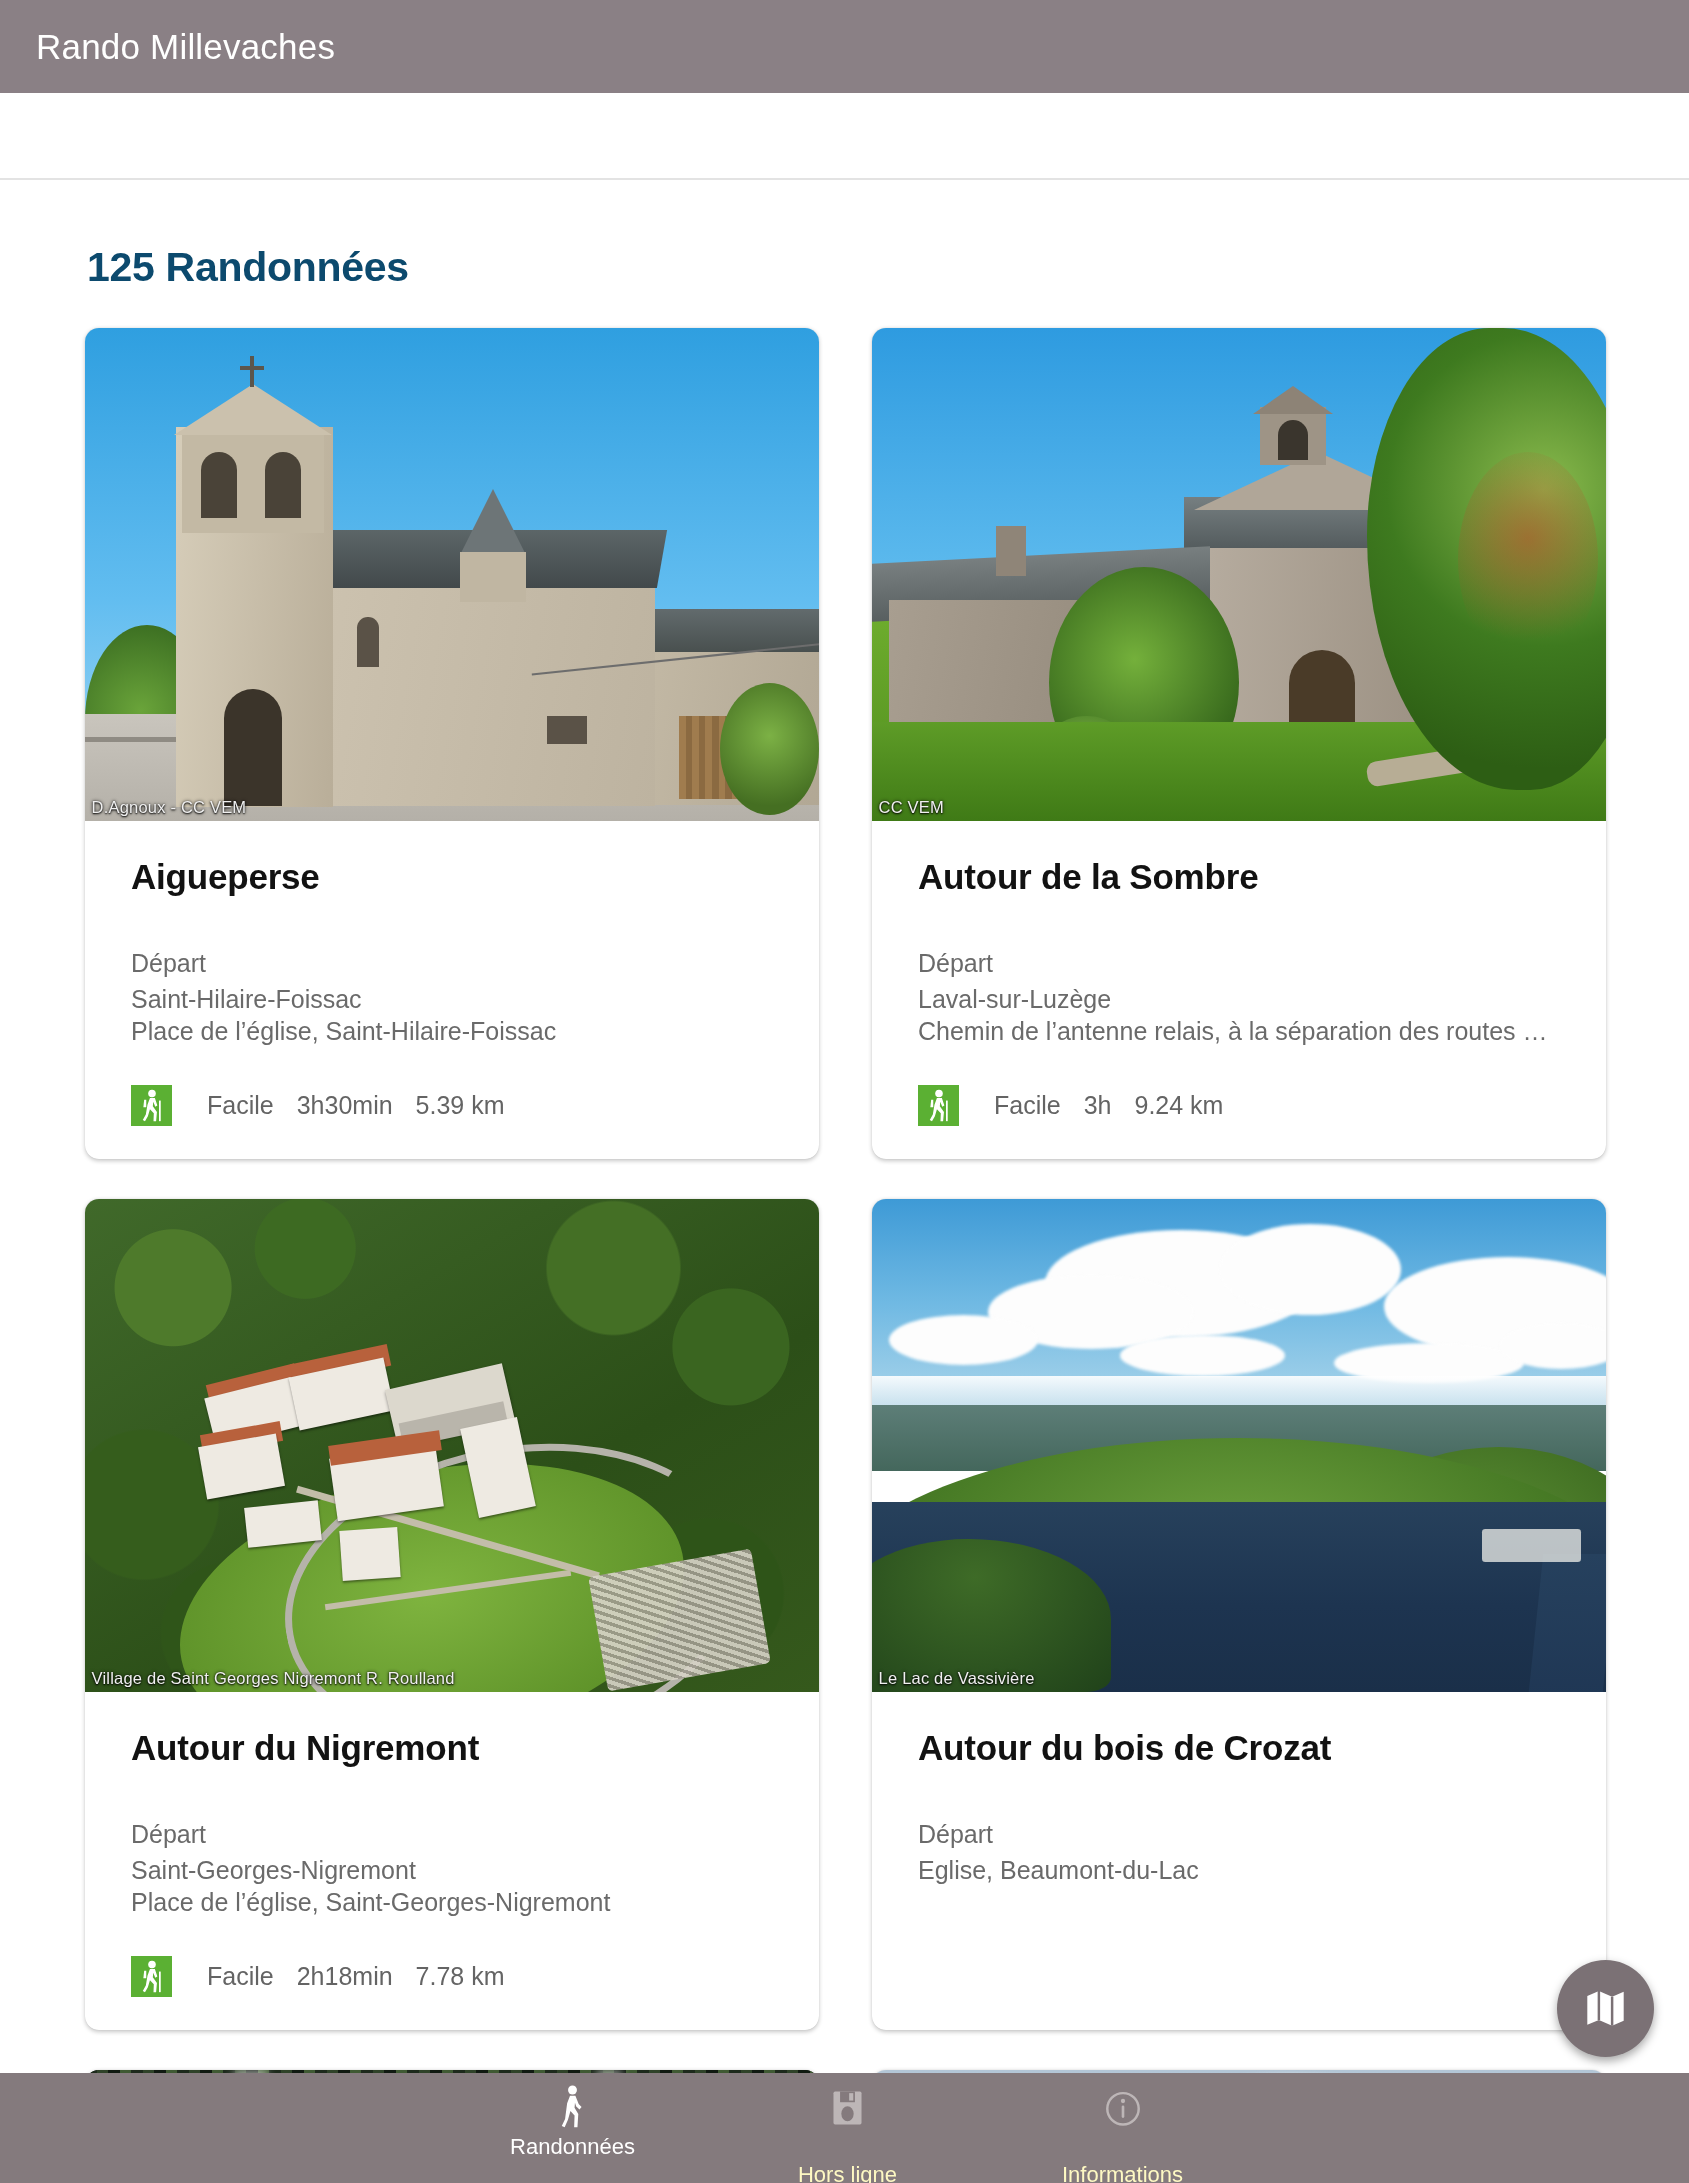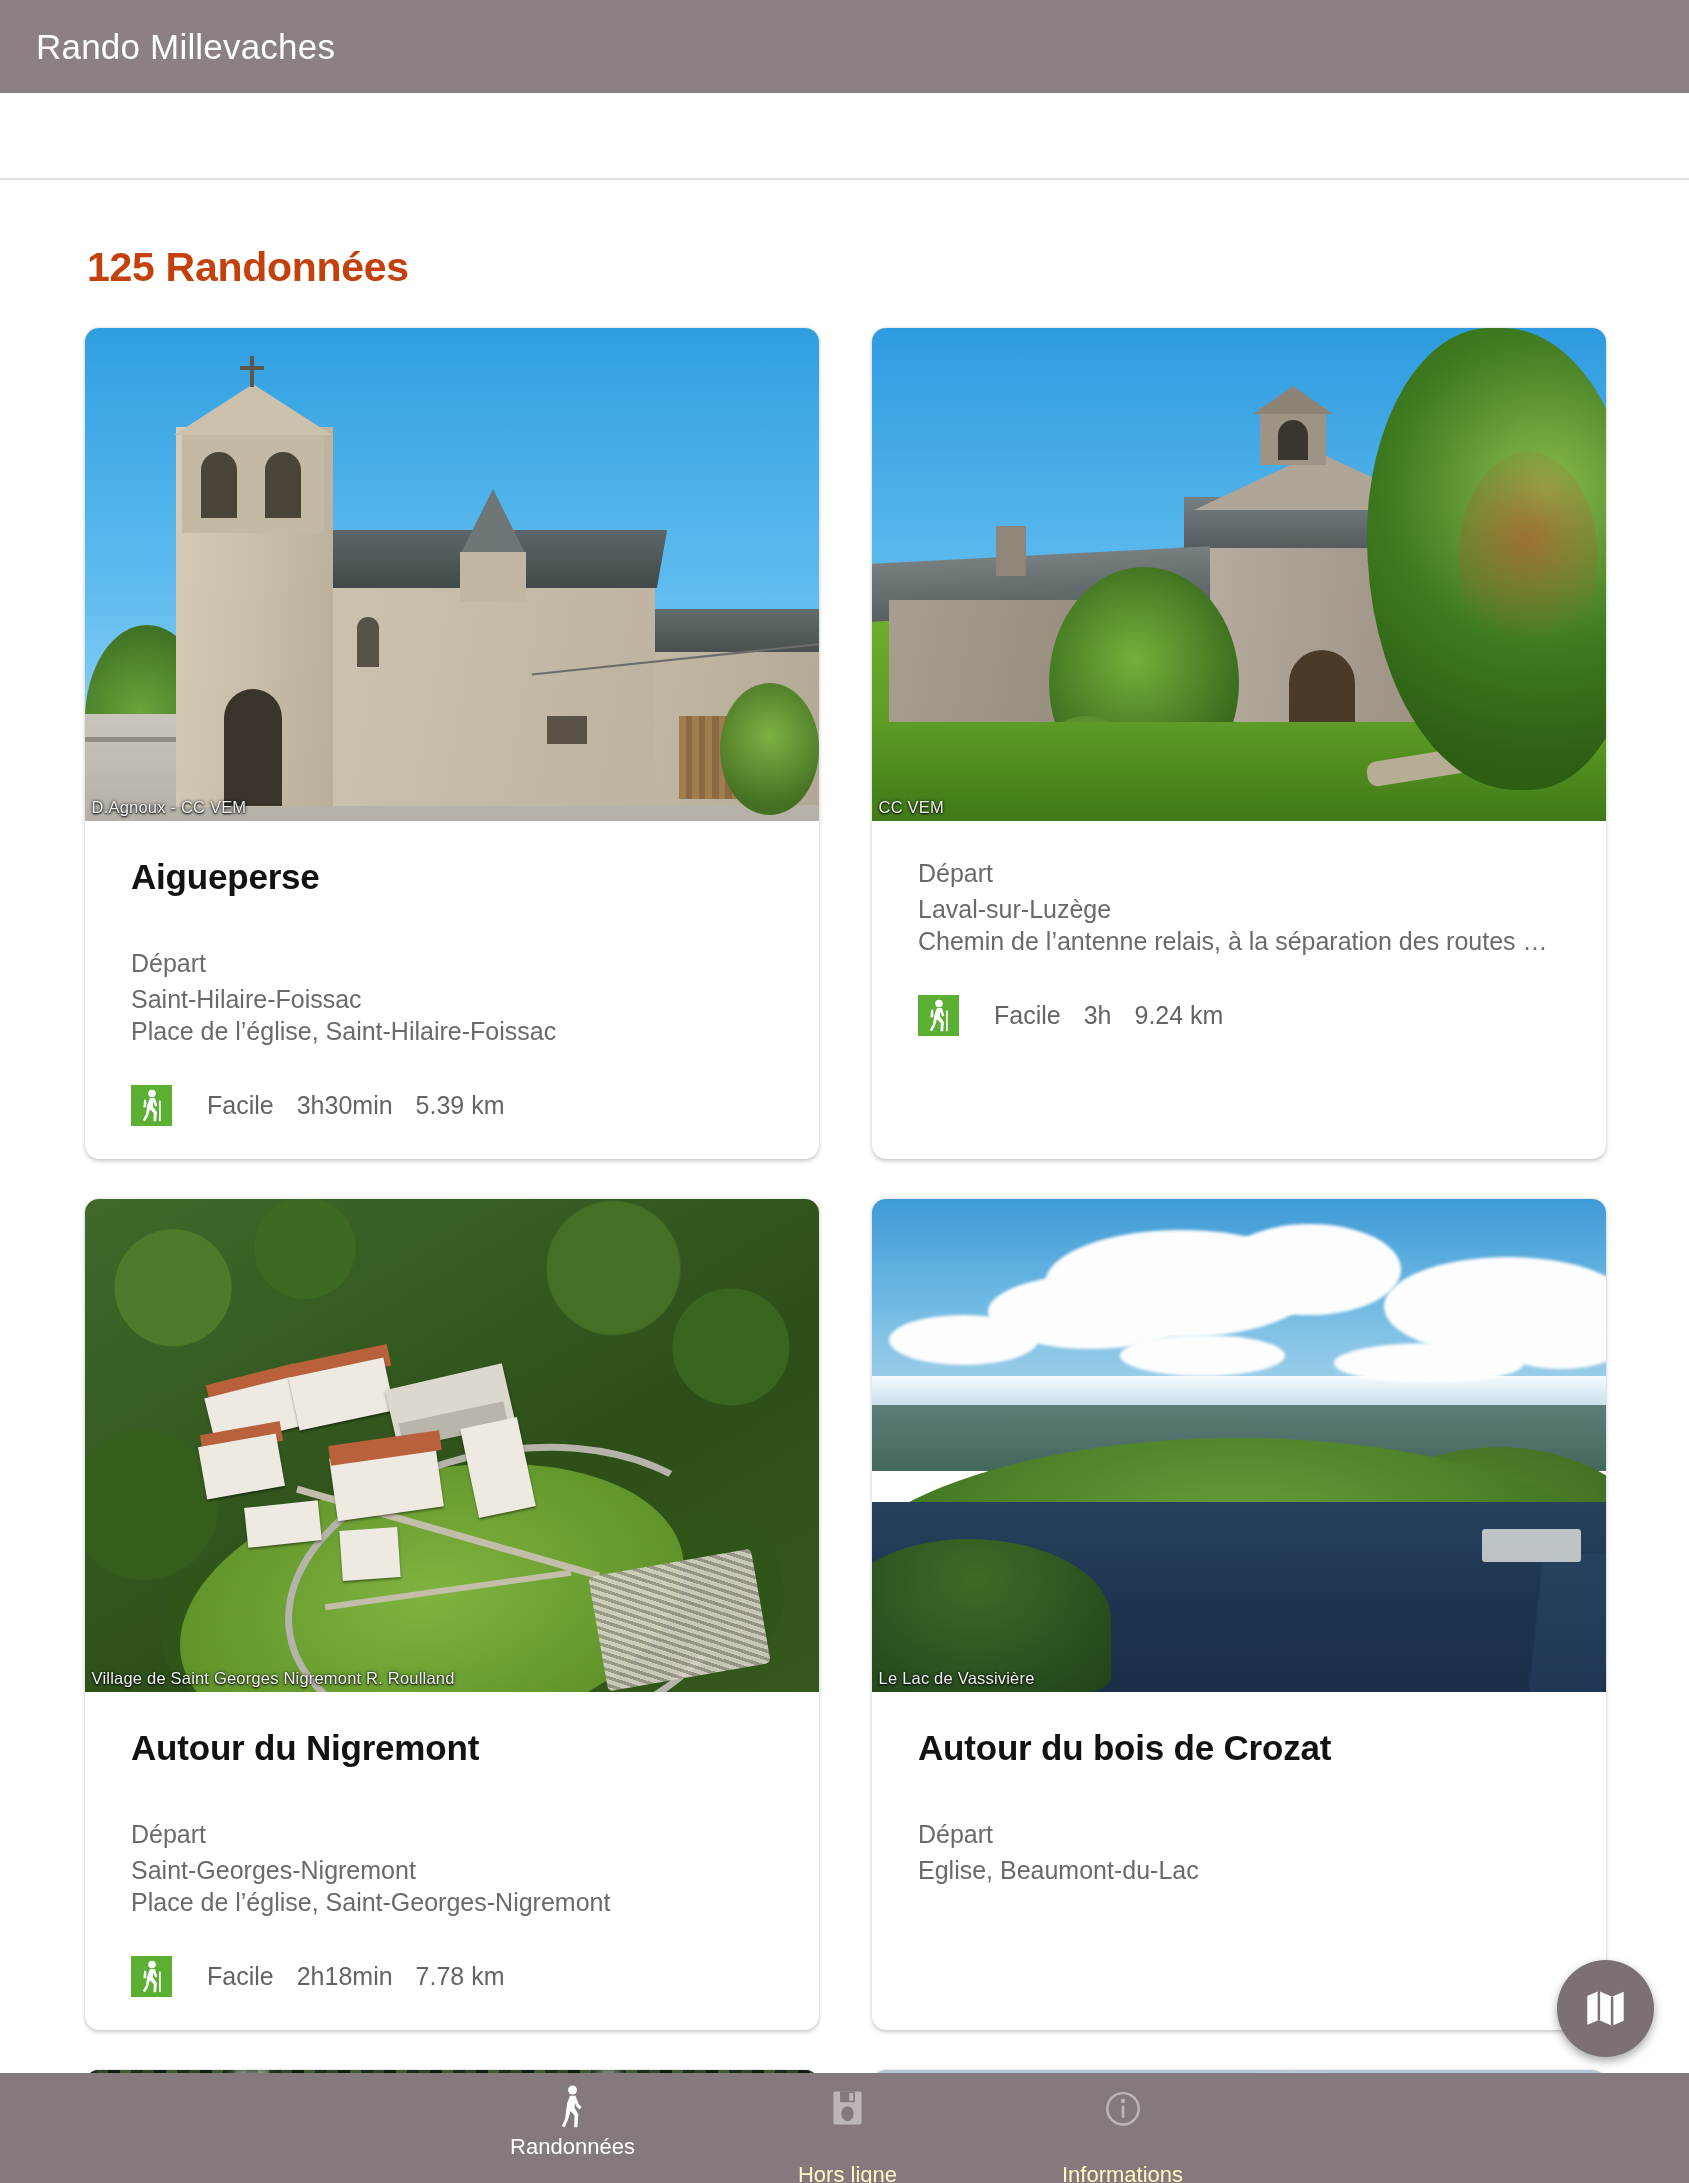--- a/index.html
+++ b/index.html
@@ -76,21 +76,21 @@
     top: 181px; left: 0;
     width: 1690px;
     height: 1893px;
     background: #ffffff;
     overflow: hidden;
   }
   #results-count {
     margin: 63px 0 0 87px;
     font-size: 41px;
     font-weight: 700;
-    color: #c2410c;
+    color: #0c4a6e;
     letter-spacing: -0.3px;
   }
 
   #card-grid {
     margin: 37px 0 0 0;
     padding-left: 85px;
     display: grid;
     grid-template-columns: 734px 734px;
     column-gap: 53px;
     row-gap: 40px;
@@ -465,20 +465,21 @@
           <div class="p2-shrub"></div>
           <div class="p2-wall"></div>
           <div class="p2-grass2"></div>
           <div class="p2-path"></div>
           <div class="p2-tree2"></div>
           <div class="p2-red"></div>
         </div>
         <div class="photo-caption">CC VEM</div>
       </div>
       <div class="card-body">
+        <div class="card-title">Autour de la Sombre</div>
         <div class="meta-line first">Départ</div>
         <div class="meta-line">Laval-sur-Luzège</div>
         <div class="meta-line">Chemin de l’antenne relais, à la séparation des routes de l’He…</div>
         <div class="card-stats">
           <div class="difficulty-badge">
             <svg width="28" height="33" viewBox="0 0 34 40">
               <circle cx="17" cy="5.5" r="4.6" fill="#fff"></circle>
               <path d="M14.5 11 L20.5 11 L23.5 20 L21 21.5 L18.5 15.5 L18 21 L23 28 L22 39 L18.8 39 L19.2 29.5 L14.5 24.5 L12 33 L8.5 39 L5.8 37.5 L9.5 31 L11.5 19 Z" fill="#fff"></path>
               <rect x="25.5" y="14" width="2.1" height="25" fill="#fff"></rect>
               <path d="M10 13 L7.5 13 L6.5 22 L10 22 Z" fill="#fff"></path>

